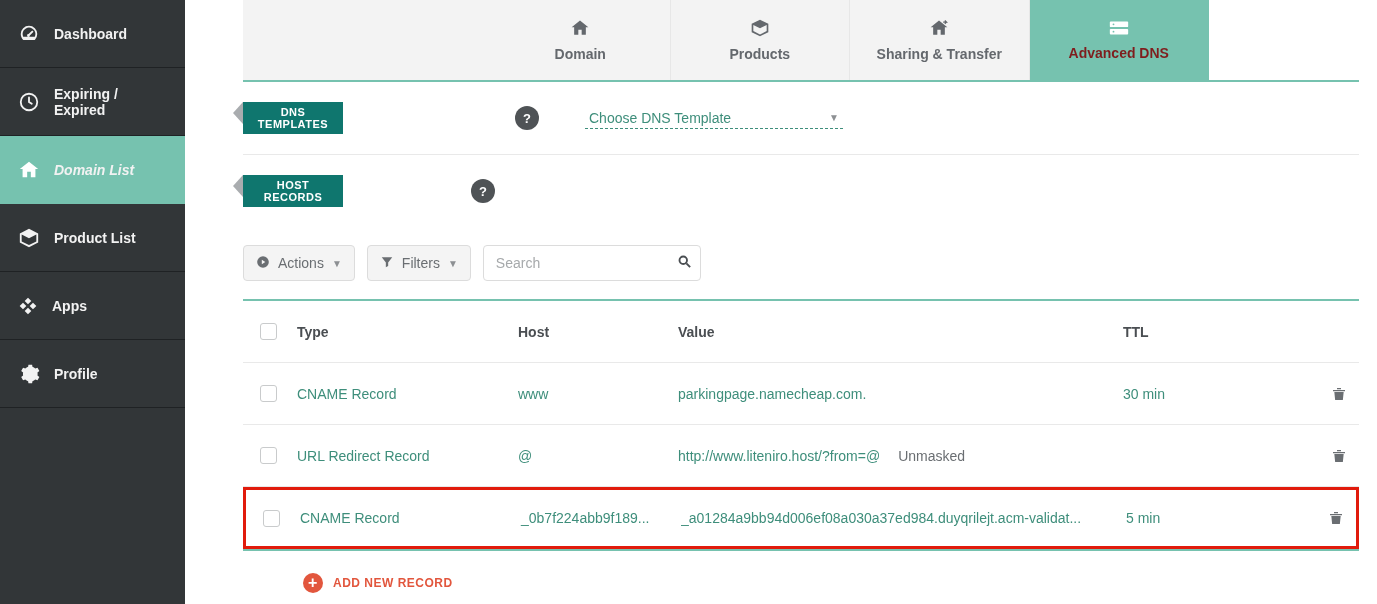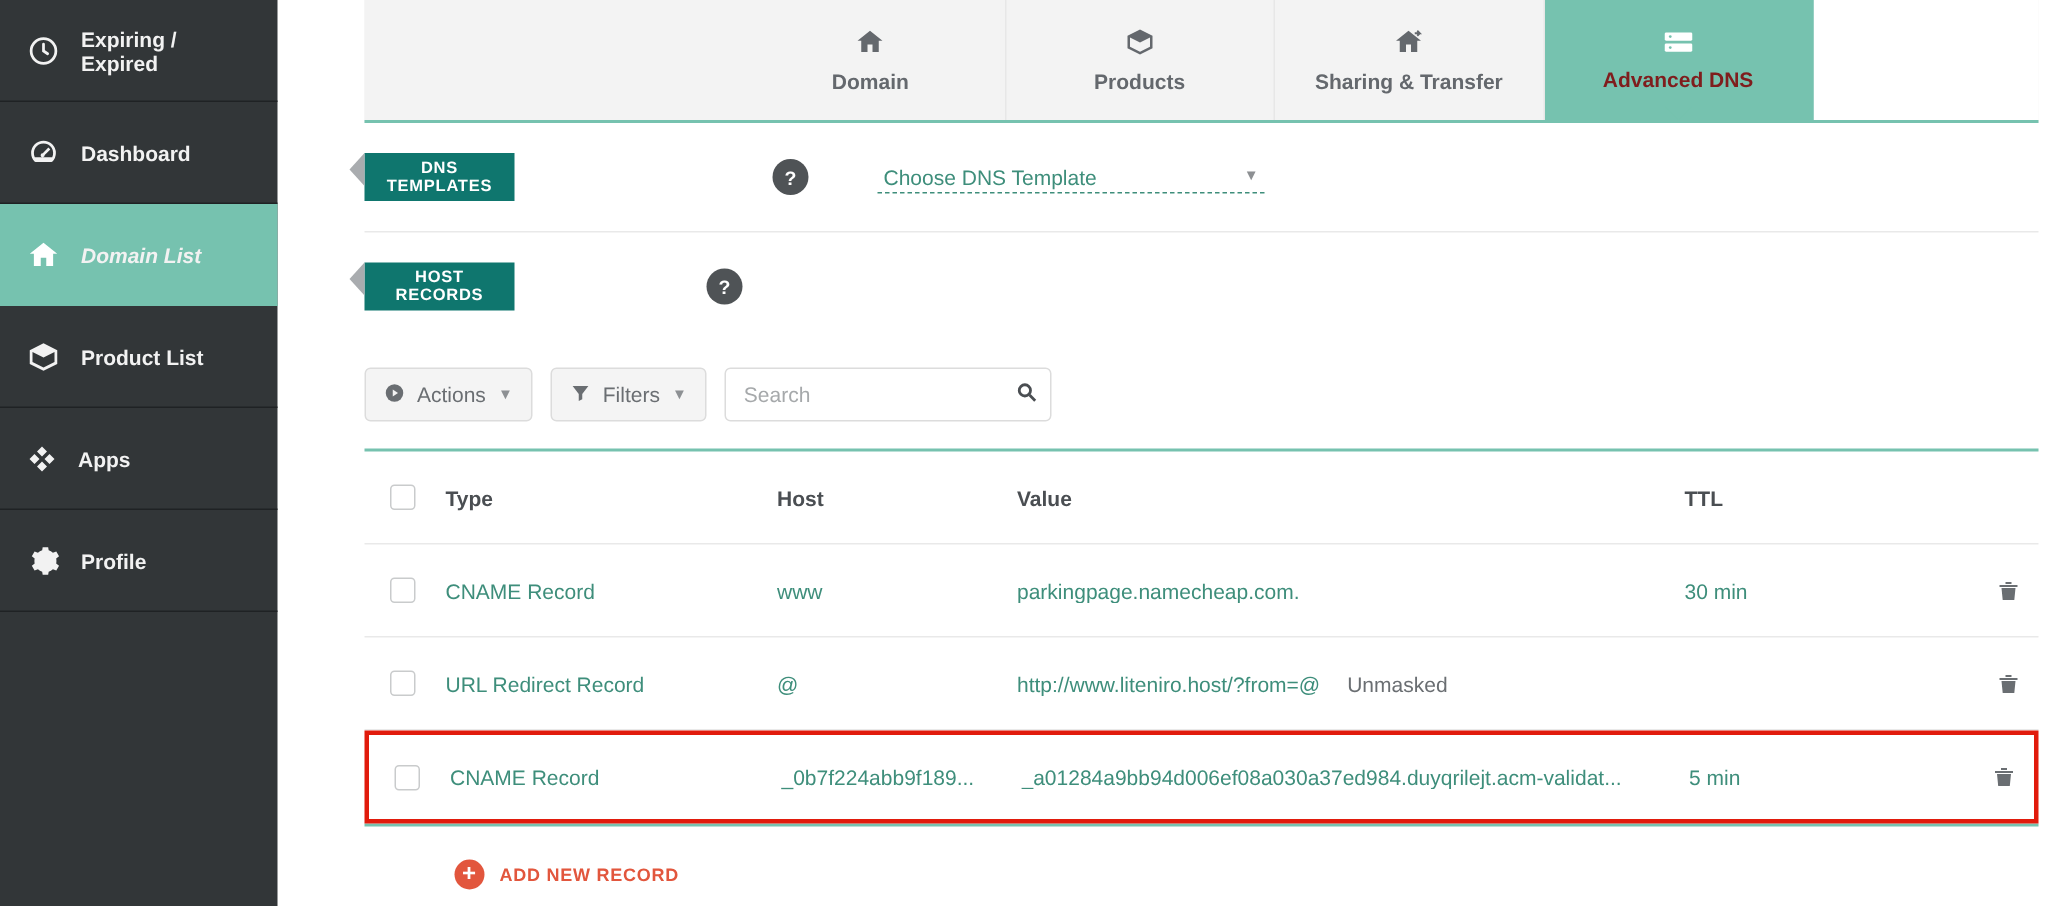--- a/index.html
+++ b/index.html
@@ -165,35 +165,35 @@
 
   .caret{font-size:10px;color:#8d9093;}
 
 </style>
 </head>
 <body>
 
 <div class="sidebar">
   <div class="sidebar-item">
     <span class="sidebar-icon">
+      <svg width="22" height="22" viewBox="0 0 24 24" fill="#f2f2f2">
+          <path d="M12 3a9 9 0 0 0-9 9c0 2.4.94 4.58 2.47 6.2a1 1 0 0 0 .73.3h11.6a1 1 0 0 0 .73-.3A8.97 8.97 0 0 0 21 12a9 9 0 0 0-9-9zm0 2a7 7 0 0 1 6.32 10H5.68A7 7 0 0 1 12 5zm3.54 3.05-4.07 4.07a1.5 1.5 0 1 0 1.41 1.41l4.07-4.07-1.41-1.41z"></path>
+        </svg>
+    </span>
+    <span>Dashboard</span>
+  </div>
+
+  <div class="sidebar-item">
+    <span class="sidebar-icon">
       <svg width="22" height="22" viewBox="0 0 24 24" fill="none" stroke="#f2f2f2" stroke-width="2">
           <circle cx="12" cy="12" r="9"></circle>
           <path d="M12 7v5l3 2" stroke-linecap="round"></path>
         </svg>
     </span>
     <span>Expiring / Expired</span>
-  </div>
-
-  <div class="sidebar-item">
-    <span class="sidebar-icon">
-      <svg width="22" height="22" viewBox="0 0 24 24" fill="#f2f2f2">
-          <path d="M12 3a9 9 0 0 0-9 9c0 2.4.94 4.58 2.47 6.2a1 1 0 0 0 .73.3h11.6a1 1 0 0 0 .73-.3A8.97 8.97 0 0 0 21 12a9 9 0 0 0-9-9zm0 2a7 7 0 0 1 6.32 10H5.68A7 7 0 0 1 12 5zm3.54 3.05-4.07 4.07a1.5 1.5 0 1 0 1.41 1.41l4.07-4.07-1.41-1.41z"></path>
-        </svg>
-    </span>
-    <span>Dashboard</span>
   </div>
 
   <div class="sidebar-item active">
     <span class="sidebar-icon">
       <svg width="22" height="22" viewBox="0 0 24 24" fill="#fff">
           <path d="M12 3 2 11h3v9h5v-6h4v6h5v-9h3z"></path>
         </svg>
     </span>
     <span>Domain List</span>
   </div>

